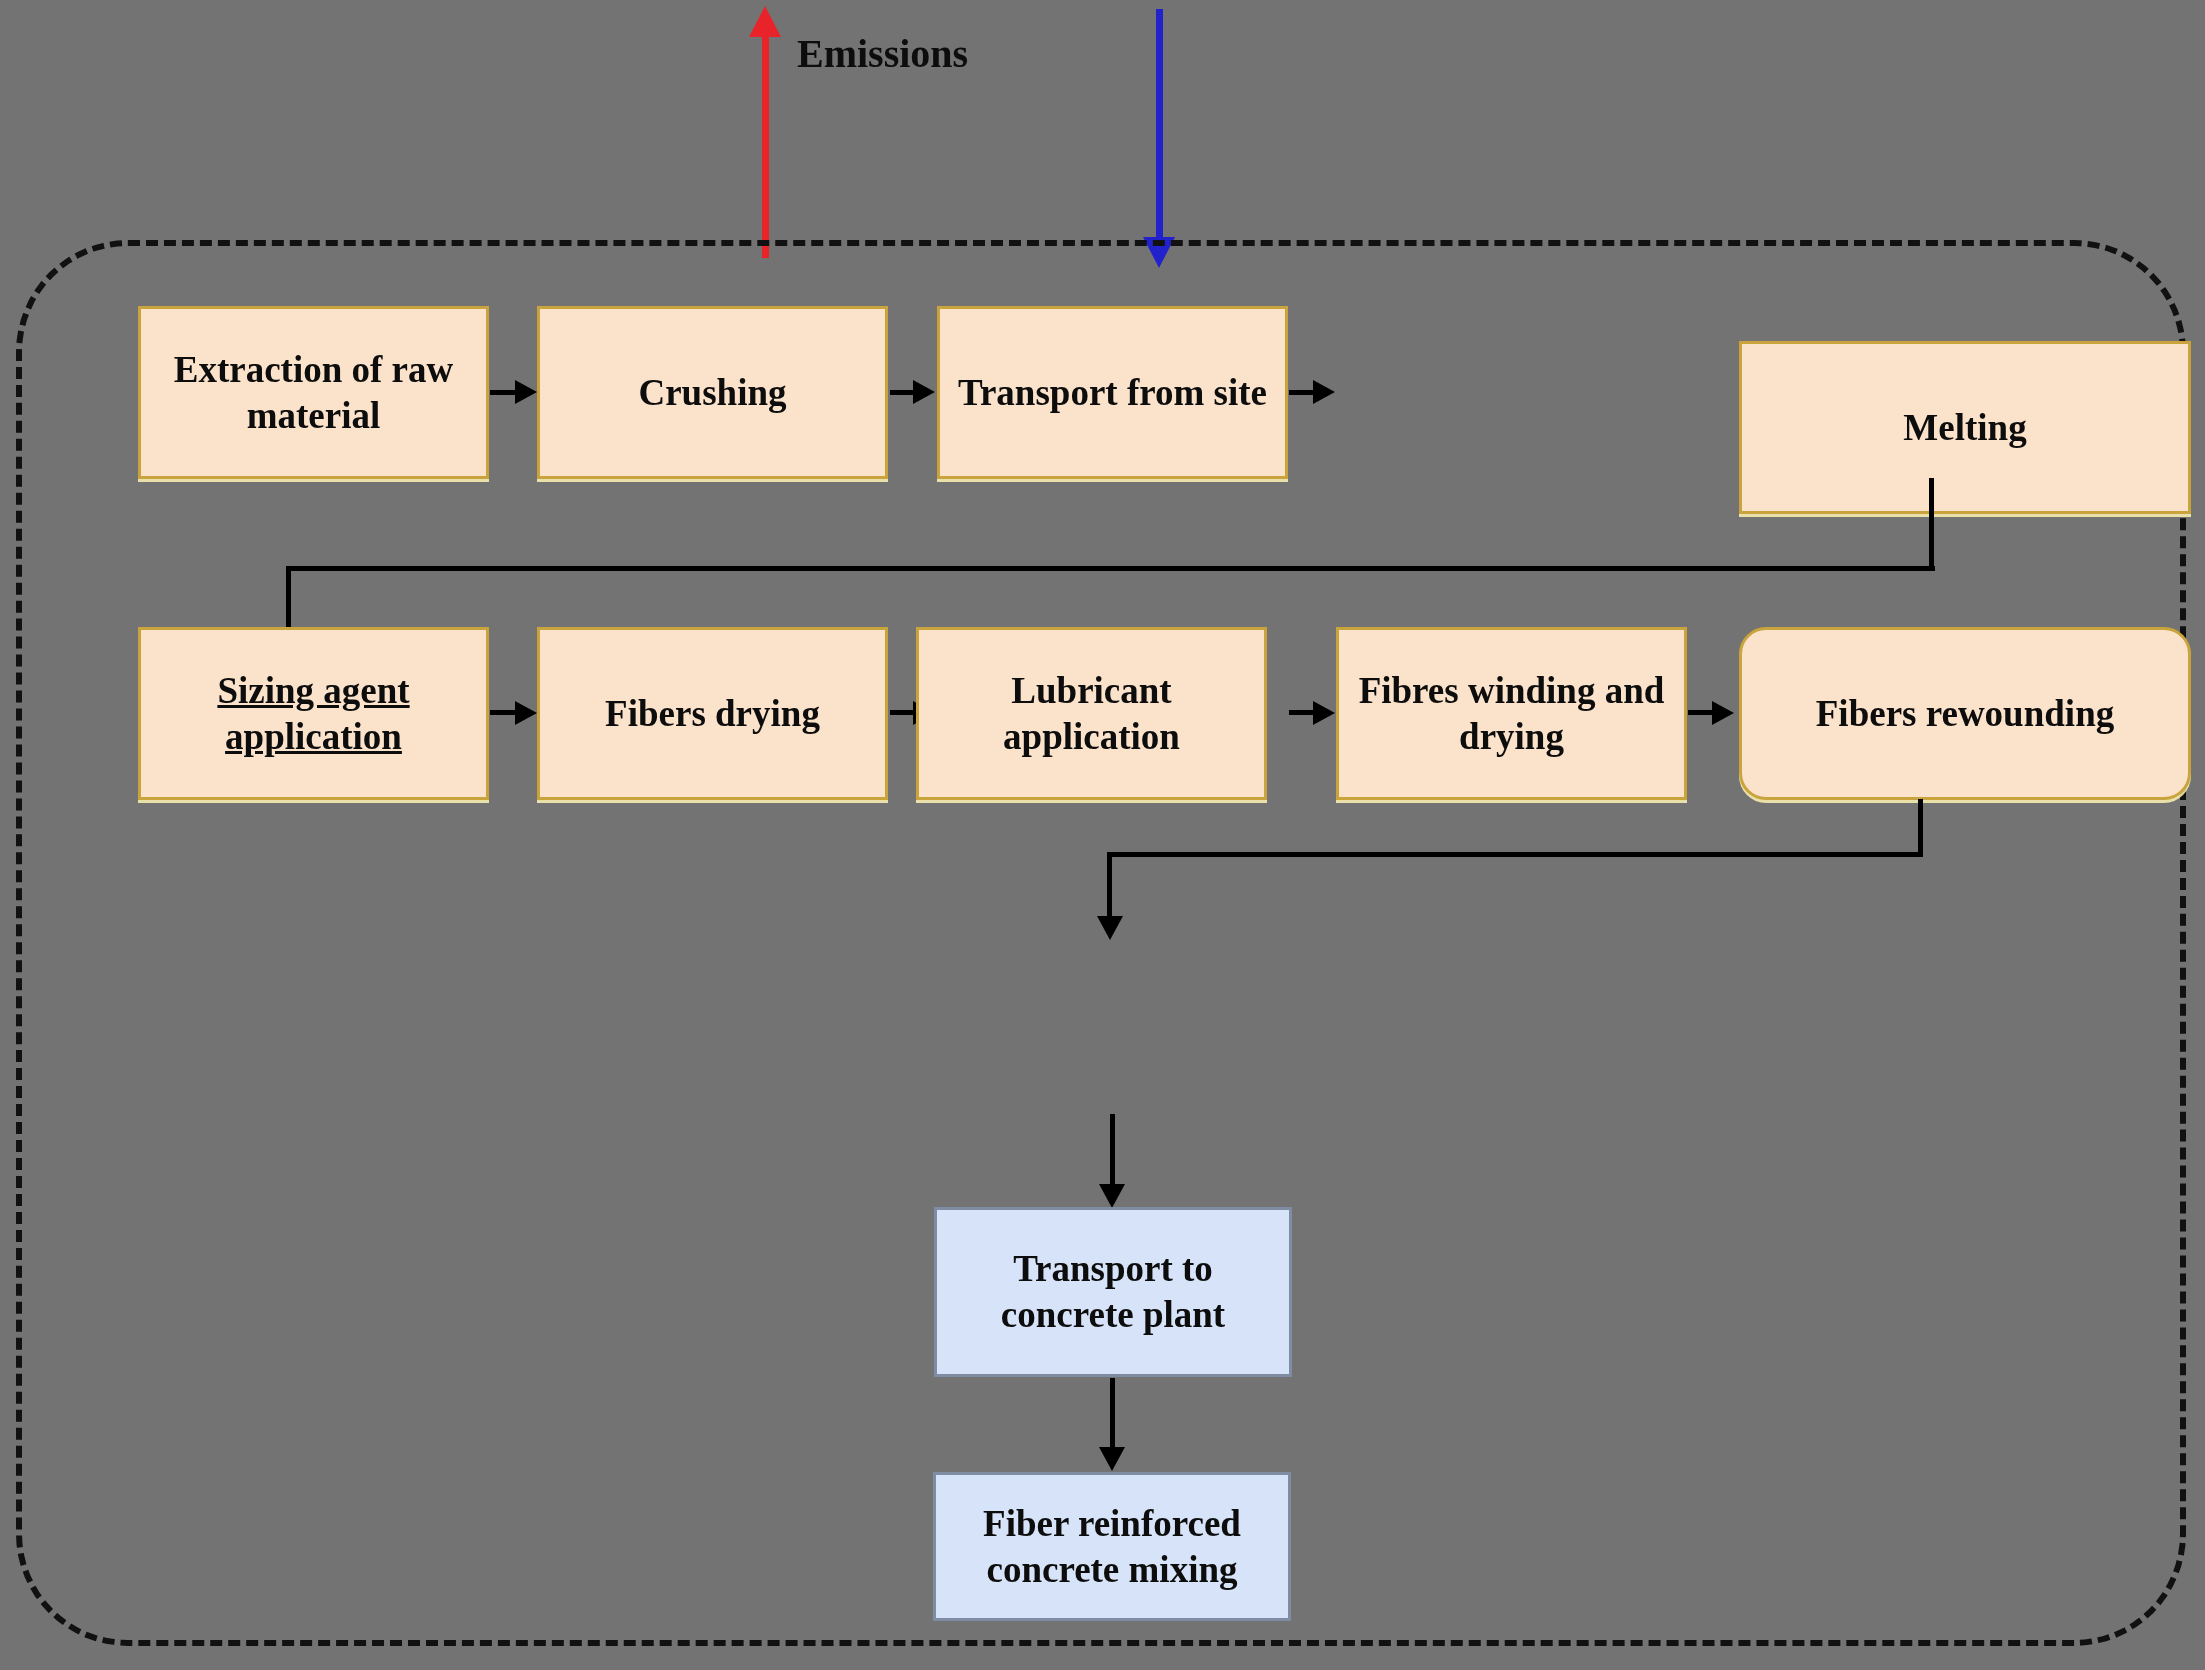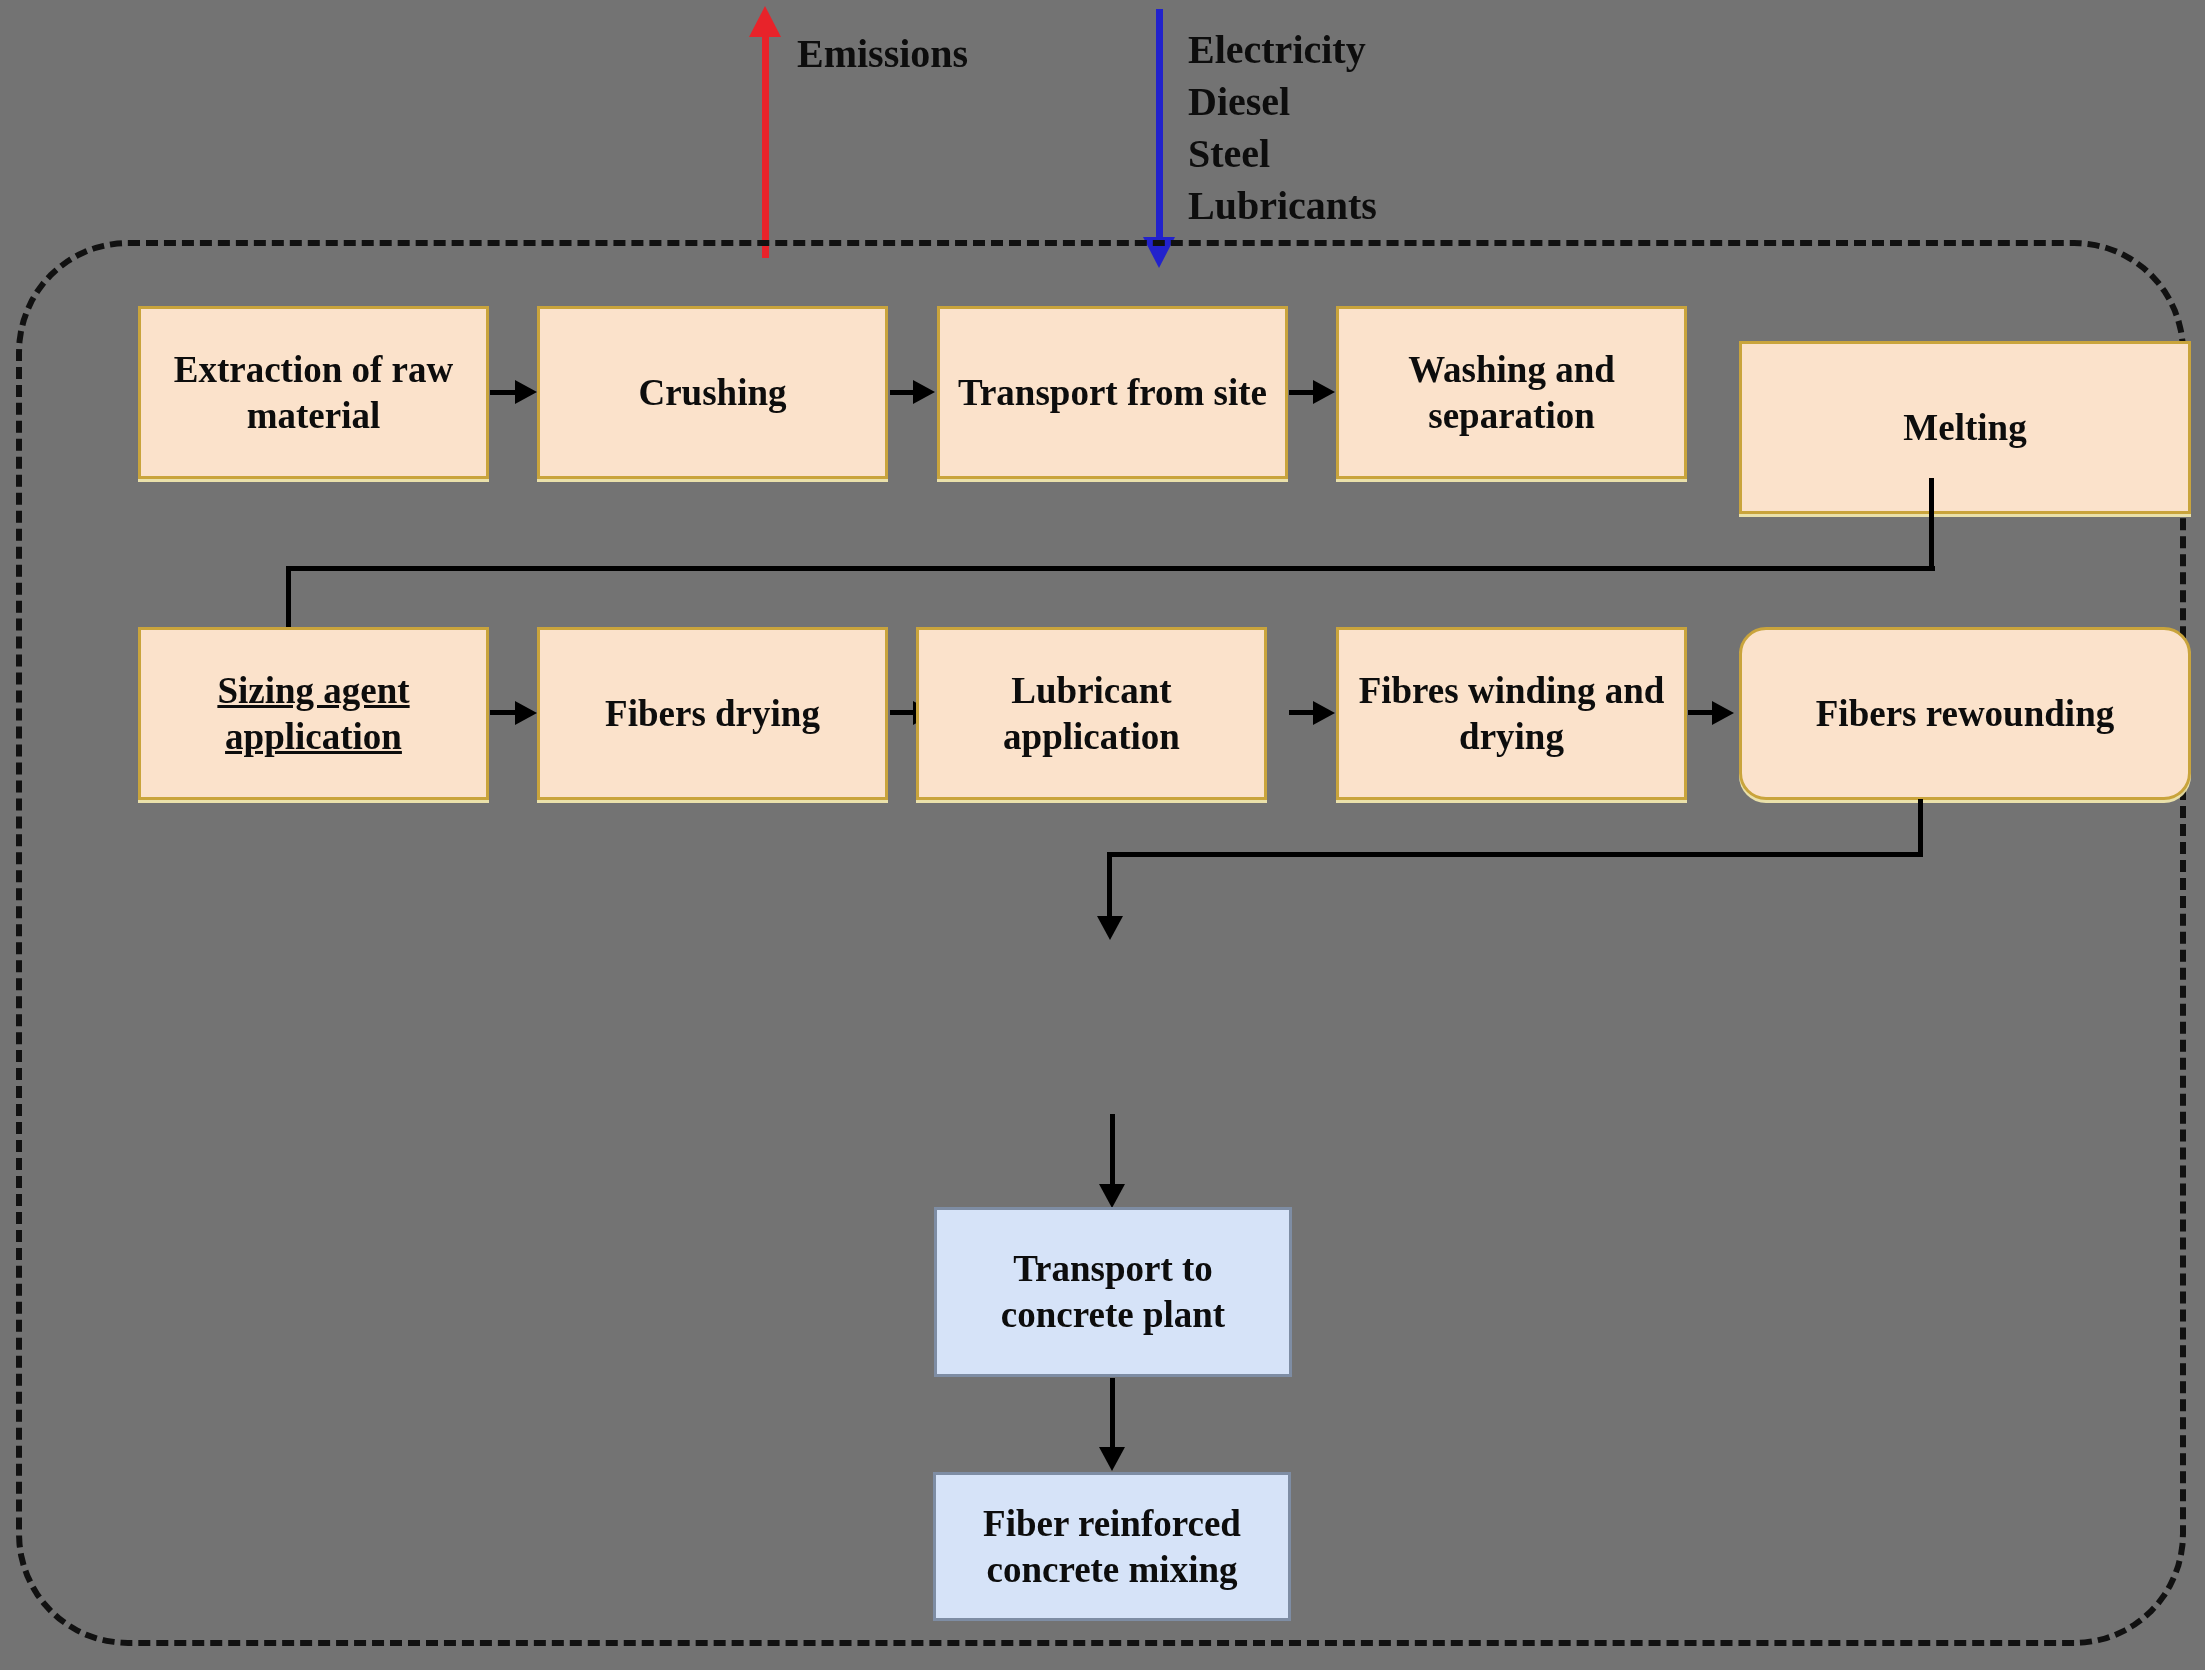--- a/index.html
+++ b/index.html
@@ -83,21 +83,20 @@
 <body>
 
 <div id="stage">
 
   <div class="vline red" style="left:762px;top:30px;height:228px;"></div>
   <div class="arrowhead up" style="left:749px;top:6px;"></div>
   <div class="flow-label left" style="left:797px;top:28px;font-size:40px;">Emissions</div>
 
   <div class="vline blue" style="left:1156px;top:9px;height:231px;"></div>
   <div class="arrowhead downblue" style="left:1143px;top:237px;"></div>
-  <div class="flow-label left" style="left:1188px;top:24px;font-size:40px;">Electricity<br>Diesel<br>Steel<br>Lubricants</div>
 
   <div class="boundary" style="left:16.4px;top:240px;width:2170px;height:1406px;"></div>
 
   <div class="node orange" style="left:138px;top:306px;width:351px;height:173px;font-size:37px;">
     <span>Extraction of raw<br>material</span>
   </div>
 
   <div class="hline" style="left:490px;top:390px;width:30px;"></div>
   <div class="arrowhead right" style="left:515px;top:380px;"></div>
 
@@ -108,23 +107,20 @@
   <div class="hline" style="left:890px;top:390px;width:28px;"></div>
   <div class="arrowhead right" style="left:913px;top:380px;"></div>
 
   <div class="node orange" style="left:937px;top:306px;width:351px;height:173px;font-size:37px;">
     <span>Transport from site</span>
   </div>
 
   <div class="hline" style="left:1289px;top:390px;width:28px;"></div>
   <div class="arrowhead right" style="left:1313px;top:380px;"></div>
 
-  <div class="node orange" style="left:1336px;top:306px;width:351px;height:173px;font-size:37px;">
-    <span>Washing and<br>separation</span>
-  </div>
 
   <div class="node orange" style="left:1739px;top:306px;width:452px;height:173px;font-size:37px;margin-top:35px;">
     <span>Melting</span>
   </div>
 
   <div class="vline" style="left:1929px;top:478px;height:93px;"></div>
   <div class="hline" style="left:286px;top:566px;width:1649px;"></div>
   <div class="vline" style="left:286px;top:566px;height:82px;"></div>
   <div class="arrowhead down" style="left:275px;top:633px;"></div>
 

